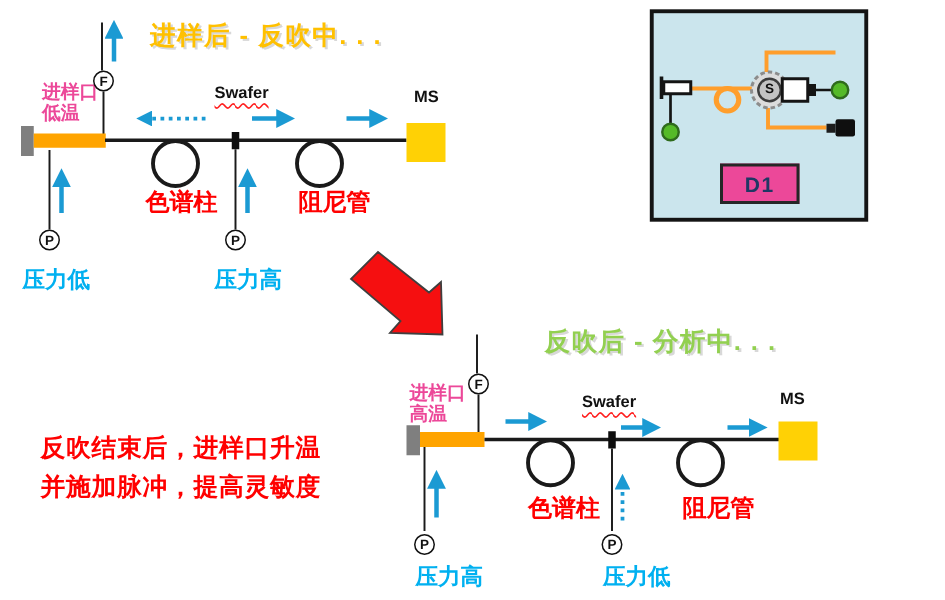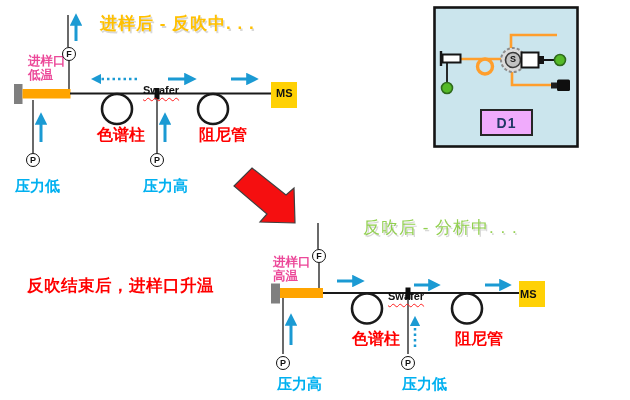--- a/index.html
+++ b/index.html
@@ -2,34 +2,34 @@
 <html><head>
 <meta charset="utf-8">
 <style>
   html,body{margin:0;padding:0;background:#fff;}
   .canvas{position:relative;width:630px;height:400px;background:#fff;overflow:hidden;
           font-family:"Liberation Sans","DejaVu Sans",sans-serif;border-radius:12px;}
   svg.layer{position:absolute;left:0;top:0;z-index:1;}
   .lbl{position:absolute;z-index:2;white-space:nowrap;}
   .title1{font-size:17px;font-weight:bold;color:#FFC000;letter-spacing:1px;
           text-shadow:1.5px 1.5px 0 #d8d8d8;}
-  .title2{font-size:17px;font-weight:normal;color:#92D050;letter-spacing:1px;
+  .title2{font-size:17px;font-weight:bold;color:#92D050;letter-spacing:1px;
           text-shadow:1.5px 1.5px 0 #d8d8d8;}
   .cyan{color:#00B0F0;font-weight:bold;font-size:15px;}
   .inlet{color:#ec4899;font-weight:bold;font-size:12.5px;line-height:14px;}
   .redlbl{color:#FF0000;font-weight:bold;font-size:16px;}
   .note{color:#FF0000;font-weight:bold;font-size:16.5px;letter-spacing:.5px;}
-  .blk{color:#111;font-weight:bold;font-size:11px;margin-top:28px;}
+  .blk{color:#111;font-weight:bold;font-size:11px;}
   .swafer{text-decoration:#ff1f1f wavy underline;text-decoration-thickness:1px;
           text-underline-offset:3px;}
   .badge{position:absolute;z-index:2;width:14px;height:14px;border:1.5px solid #111;
          border-radius:50%;background:#fff;box-sizing:border-box;display:flex;
          align-items:center;justify-content:center;font-size:9px;font-weight:bold;color:#111;}
   .d1box{position:absolute;z-index:2;left:480px;top:109px;width:53px;height:27px;
-         background:#f0abfc;border:2.5px solid #262626;box-sizing:border-box;
+         background:#ec4899;border:2.5px solid #262626;box-sizing:border-box;
          display:flex;align-items:center;justify-content:center;
          font-size:14px;font-weight:bold;color:#203864;letter-spacing:1px;}
   .valveS{position:absolute;z-index:2;left:507px;top:54px;width:12px;text-align:center;
           font-size:9px;font-weight:bold;color:#111;}
 </style>
 </head>
 <body>
 
 <div class="canvas">
 
@@ -110,21 +110,22 @@
   <div class="lbl blk swafer" style="left:143px;top:56px;">Swafer</div>
   <div class="lbl blk" style="left:276px;top:59px;">MS</div>
   <div class="lbl redlbl" style="left:97px;top:125px;">色谱柱</div>
   <div class="lbl redlbl" style="left:199px;top:125px;">阻尼管</div>
   <div class="lbl cyan" style="left:15px;top:177px;">压力低</div>
   <div class="lbl cyan" style="left:143px;top:177px;">压力高</div>
   <div class="badge" style="left:62px;top:47px;">F</div>
   <div class="badge" style="left:26px;top:153px;">P</div>
   <div class="badge" style="left:150px;top:153px;">P</div>
 
-  <div class="lbl note" style="left:27px;top:275px;">反吹结束后，进样口升温</div>
+  <div class="lbl note" style="left:27px;top:288px;">反吹结束后，进样口升温</div>
+  <div class="lbl note" style="left:27px;top:314px;">并施加脉冲，提高灵敏度</div>
 
   <div class="lbl title2" style="left:363px;top:216px;">反吹后 - 分析中. . .</div>
   <div class="lbl inlet" style="left:273px;top:255px;">
     <div>进样口</div>
     <div>高温</div>
   </div>
   <div class="lbl blk swafer" style="left:388px;top:262px;">Swafer</div>
   <div class="lbl blk" style="left:520px;top:260px;">MS</div>
   <div class="lbl redlbl" style="left:352px;top:329px;">色谱柱</div>
   <div class="lbl redlbl" style="left:455px;top:329px;">阻尼管</div>

